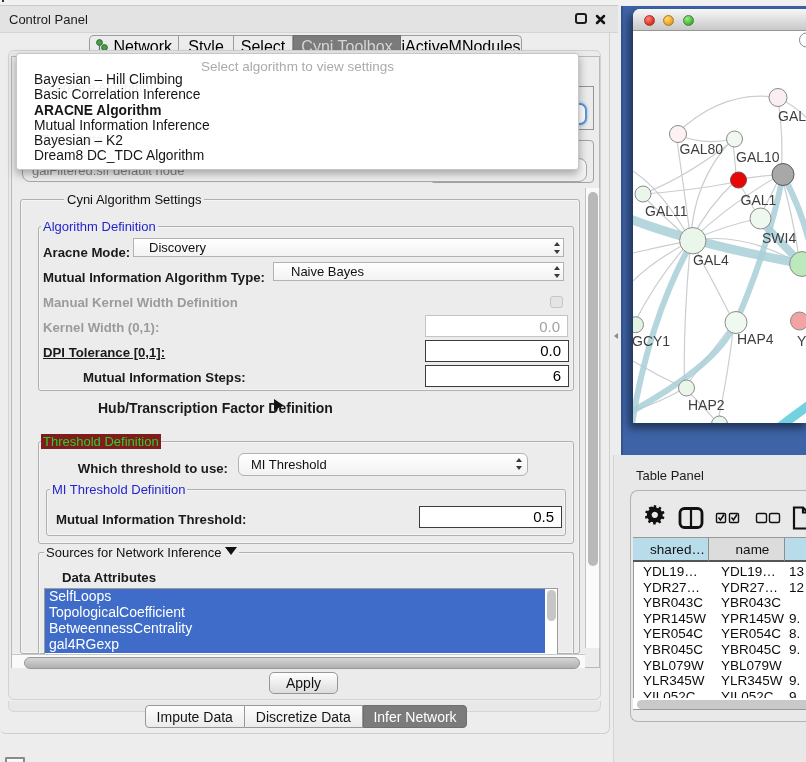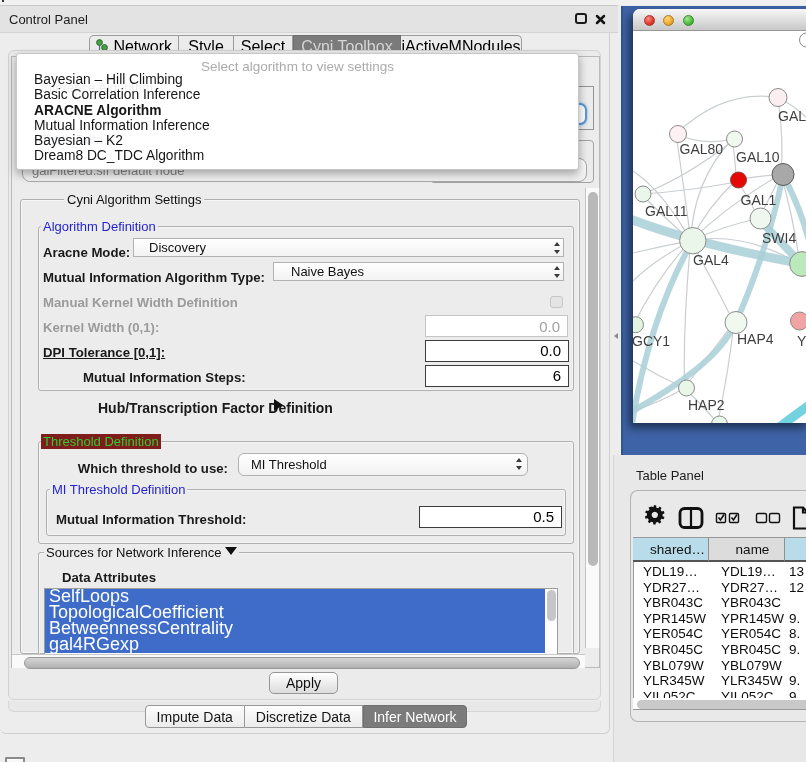--- a/index.html
+++ b/index.html
@@ -125,21 +125,21 @@
 <div class="abs" style="left:50px; top:482px; background:#ececec; padding:0 2px; font-size:13px; color:#2424ce; z-index:2;">MI Threshold Definition</div>
 
 <div class="abs lbl" style="left:56px; top:512px;">Mutual Information Threshold:</div>
 <div class="abs field" style="left:419px; top:506px; width:143px; height:22px; border:1.5px solid #3c3c3c; line-height:20px; padding-right:7px;">0.5</div>
 
 <div class="abs group" style="left:38px; top:552px; width:536px; height:104px; border-bottom:none;"></div>
 <div class="abs" style="left:44px; top:545px; background:#ececec; padding:0 2px; font-size:13px; color:#111; z-index:2;">Sources for Network Inference <span style="display:inline-block; vertical-align:2px; border-left:6.5px solid transparent; border-right:6.5px solid transparent; border-top:8px solid #111;"></span></div>
 <div class="abs lbl" style="left:62px; top:570px;">Data Attributes</div>
 
 <div class="abs" id="attrlist"></div>
-<div class="abs" id="attrsel" style="position:absolute; left:45px; top:589px; width:500px; height:64px; background:#3e6cc8; color:#fff; font-size:18px; line-height:15.9px; padding-left:4px;">SelfLoops<br>TopologicalCoefficient<br>BetweennessCentrality<br>gal4RGexp</div>
+<div class="abs" id="attrsel" style="position:absolute; left:45px; top:589px; width:500px; height:64px; background:#3e6cc8; color:#fff; font-size:14px; line-height:15.9px; padding-left:4px;">SelfLoops<br>TopologicalCoefficient<br>BetweennessCentrality<br>gal4RGexp</div>
 <div class="abs sbthumb" style="left:547px; top:590px; width:9px; height:31px; background:#c6c6c6;"></div>
 
 <div class="abs sbtrack" style="left:585px; top:188px; width:15px; height:460px; border-left:1px solid #c3c3c3; border-right:1px solid #c3c3c3;"></div>
 <div class="abs sbthumb" style="left:587.5px; top:192px; width:10px; height:374px;"></div>
 <div class="abs sbtrack" style="left:12px; top:654px; width:573px; height:14px; border-top:1px solid #c9c9c9;"></div>
 <div class="abs sbthumb" style="left:24px; top:657px; width:556px; height:12px; background:linear-gradient(#d6d6d6,#b0b0b0); border:1px solid #989898; border-radius:6px;"></div>
 
 <div class="abs" id="applybtn">Apply</div>
 <div class="abs seg" style="left:145px; width:99.5px; border-radius:4px 0 0 4px;">Impute Data</div>
 <div class="abs seg" style="left:244.5px; width:118.5px; border-left:none;">Discretize Data</div>

